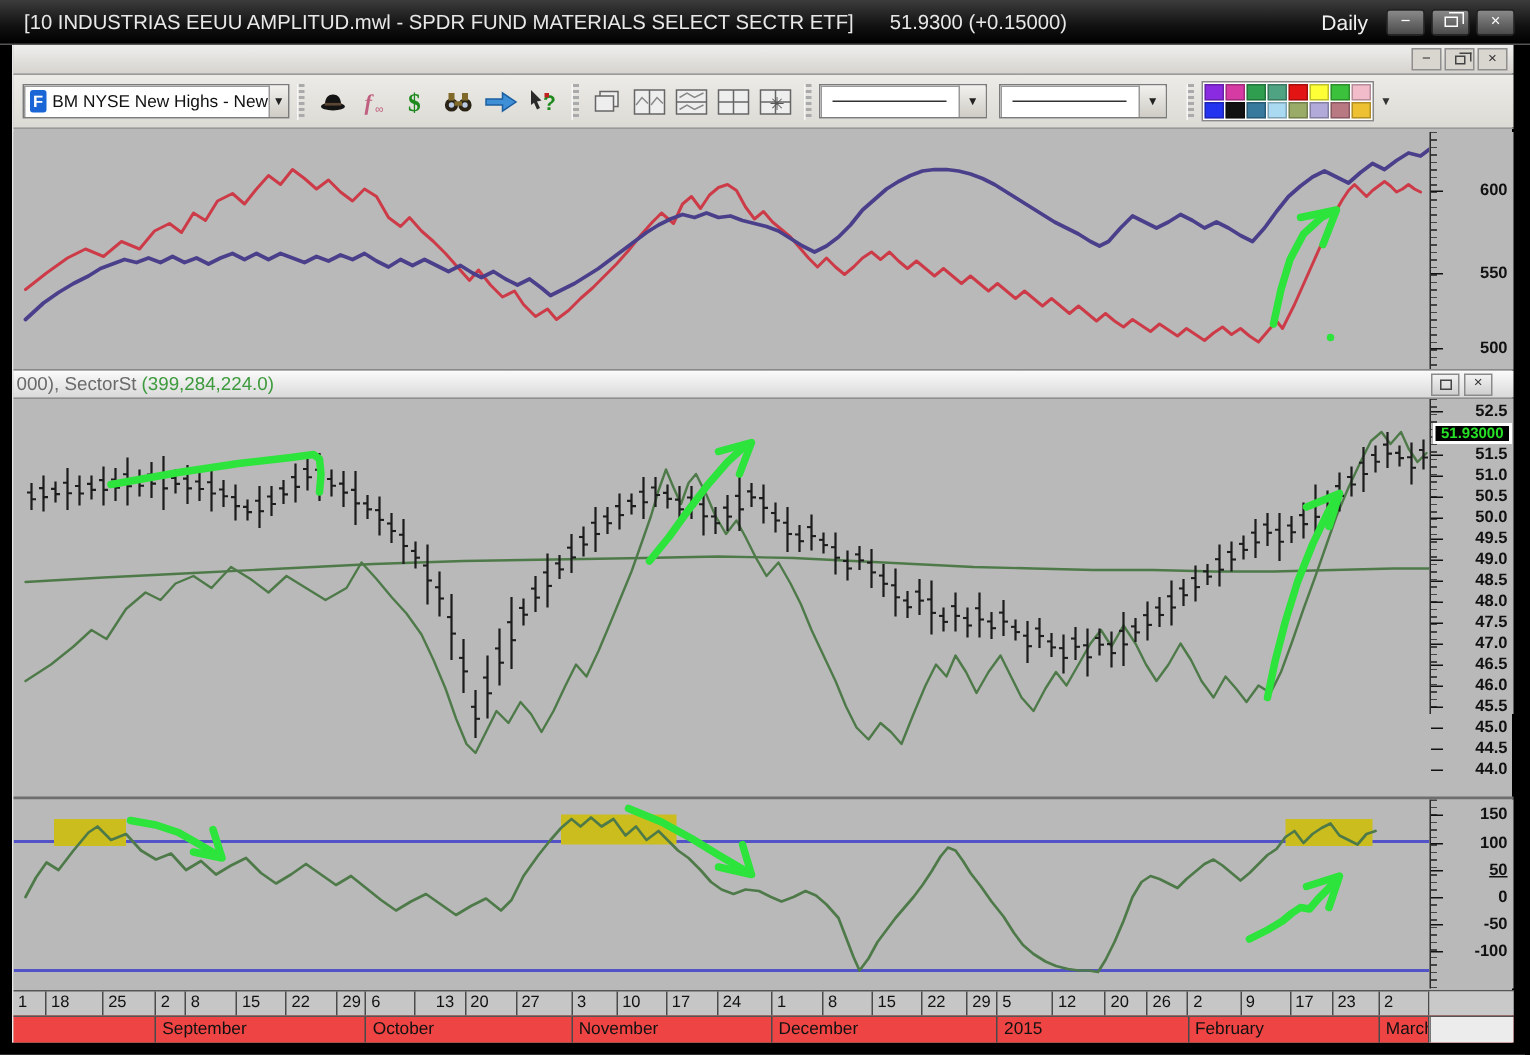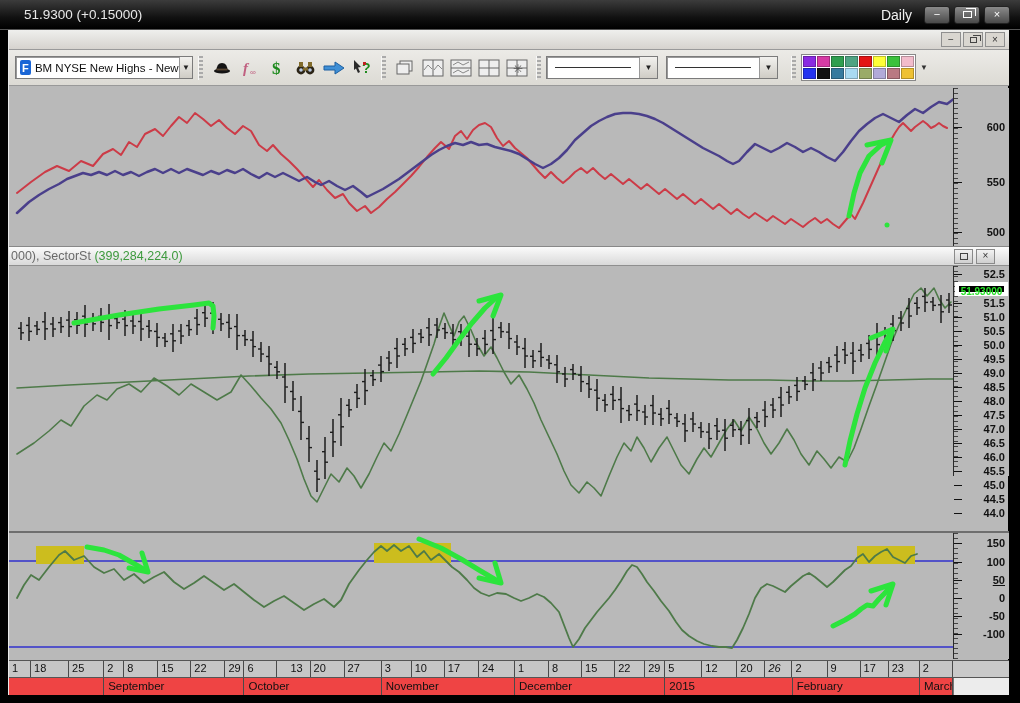--- a/index.html
+++ b/index.html
@@ -61,21 +61,21 @@
   .chart-row { position:absolute; left:0; width:1000px; }
   .plot { position:absolute; left:0; top:0; width:944px; background:#b9b9b9; overflow:hidden; }
   .axis { position:absolute; left:944px; top:0; width:56px; background:#b9b9b9;
     border-left:1px solid #2a2a2a; }
   .axis .minor { position:absolute; left:0; top:0; bottom:0; width:4px;
     background:repeating-linear-gradient(180deg,#444 0 1px,transparent 1px 5px); }
   .tick { position:absolute; left:0; width:8px; height:1px; background:#111; }
   .alabel { position:absolute; left:8px; right:4px; text-align:right; font-size:11px;
     font-weight:700; color:#111; transform:translateY(-6px); }
   #price-badge { position:absolute; left:1px; right:1px; height:14px; background:#000;
-    border:4px solid #ffffff; color:#27e227; font-size:10px; font-weight:700;
+    border:2px solid #ffffff; color:#27e227; font-size:10px; font-weight:700;
     text-align:center; line-height:12px; }
   
   #panel-header { position:absolute; left:0; top:216px; width:1000px; height:20px;
     background:linear-gradient(#fbfbfb,#d9d9d9); border-top:1px solid #888;
     border-bottom:1px solid #8f8f8f; display:flex; align-items:center; font-size:12.5px; }
   #panel-header .gray { color:#6a6a6a; padding-left:2px; white-space:pre; }
   #panel-header .green { color:#3d9a3d; white-space:pre; }
   #panel-header .hdr-btns { margin-left:auto; display:flex; gap:3px; padding-right:14px; }
   .hdr-btn { width:19px; height:15px; background:linear-gradient(#f2f2f2,#cfcfcf);
     border:1px solid #8a8a8a; color:#333; font-size:10px; display:flex; align-items:center;
@@ -92,20 +92,21 @@
   .mcell { height:100%; border-right:1px solid #4a4a4a; font-size:11.5px; color:#111;
     padding-left:4px; line-height:16px; overflow:hidden; flex-shrink:0; }
   .filler-day { flex:1; background:#c9c9c9; }
   .filler-month { flex:1; background:#ececec; border-left:1px solid #777; }
   svg { display:block; }
 </style>
 </head>
 <body>
 
 <div id="titlebar">
+  <span id="title-text">[10 INDUSTRIAS EEUU AMPLITUD.mwl - SPDR FUND MATERIALS SELECT SECTR ETF]</span>
   <span id="title-quote">51.9300 (+0.15000)</span>
   <div id="title-right">
     <span id="period-label">Daily</span>
     <div class="win-btn">
         <span>−</span>
       </div>
     <div class="win-btn">
         <span class="restore-glyph"></span>
       </div>
     <div class="win-btn">
@@ -750,21 +751,21 @@
       <div class="dcell" style="width: 34.0722px;">17</div>
       <div class="dcell" style="width: 36.0764px;">24</div>
       <div class="dcell" style="width: 34.0722px;">1</div>
       <div class="dcell" style="width: 33.0701px;">8</div>
       <div class="dcell" style="width: 33.0701px;">15</div>
       <div class="dcell" style="width: 30.0637px;">22</div>
       <div class="dcell" style="width: 20.0425px;">29</div>
       <div class="dcell" style="width: 37.0786px;">5</div>
       <div class="dcell" style="width: 35.0743px;">12</div>
       <div class="dcell" style="width: 28.0594px;">20</div>
-      <div class="dcell" style="width: 27.0573px; font-style: italic;">26</div>
+      <div class="dcell" style="width: 27.0573px;">26</div>
       <div class="dcell" style="width: 35.0743px;">2</div>
       <div class="dcell" style="width: 33.0701px;">9</div>
       <div class="dcell" style="width: 28.0594px;">17</div>
       <div class="dcell" style="width: 31.0658px;">23</div>
       <div class="dcell" style="width: 33.0701px;">2</div>
       <div class="filler-day"></div>
     </div>
   <div id="date-months">
       <div class="mcell" style="width: 95.2017px;"></div>
       <div class="mcell" style="width: 140.297px;">September</div>

